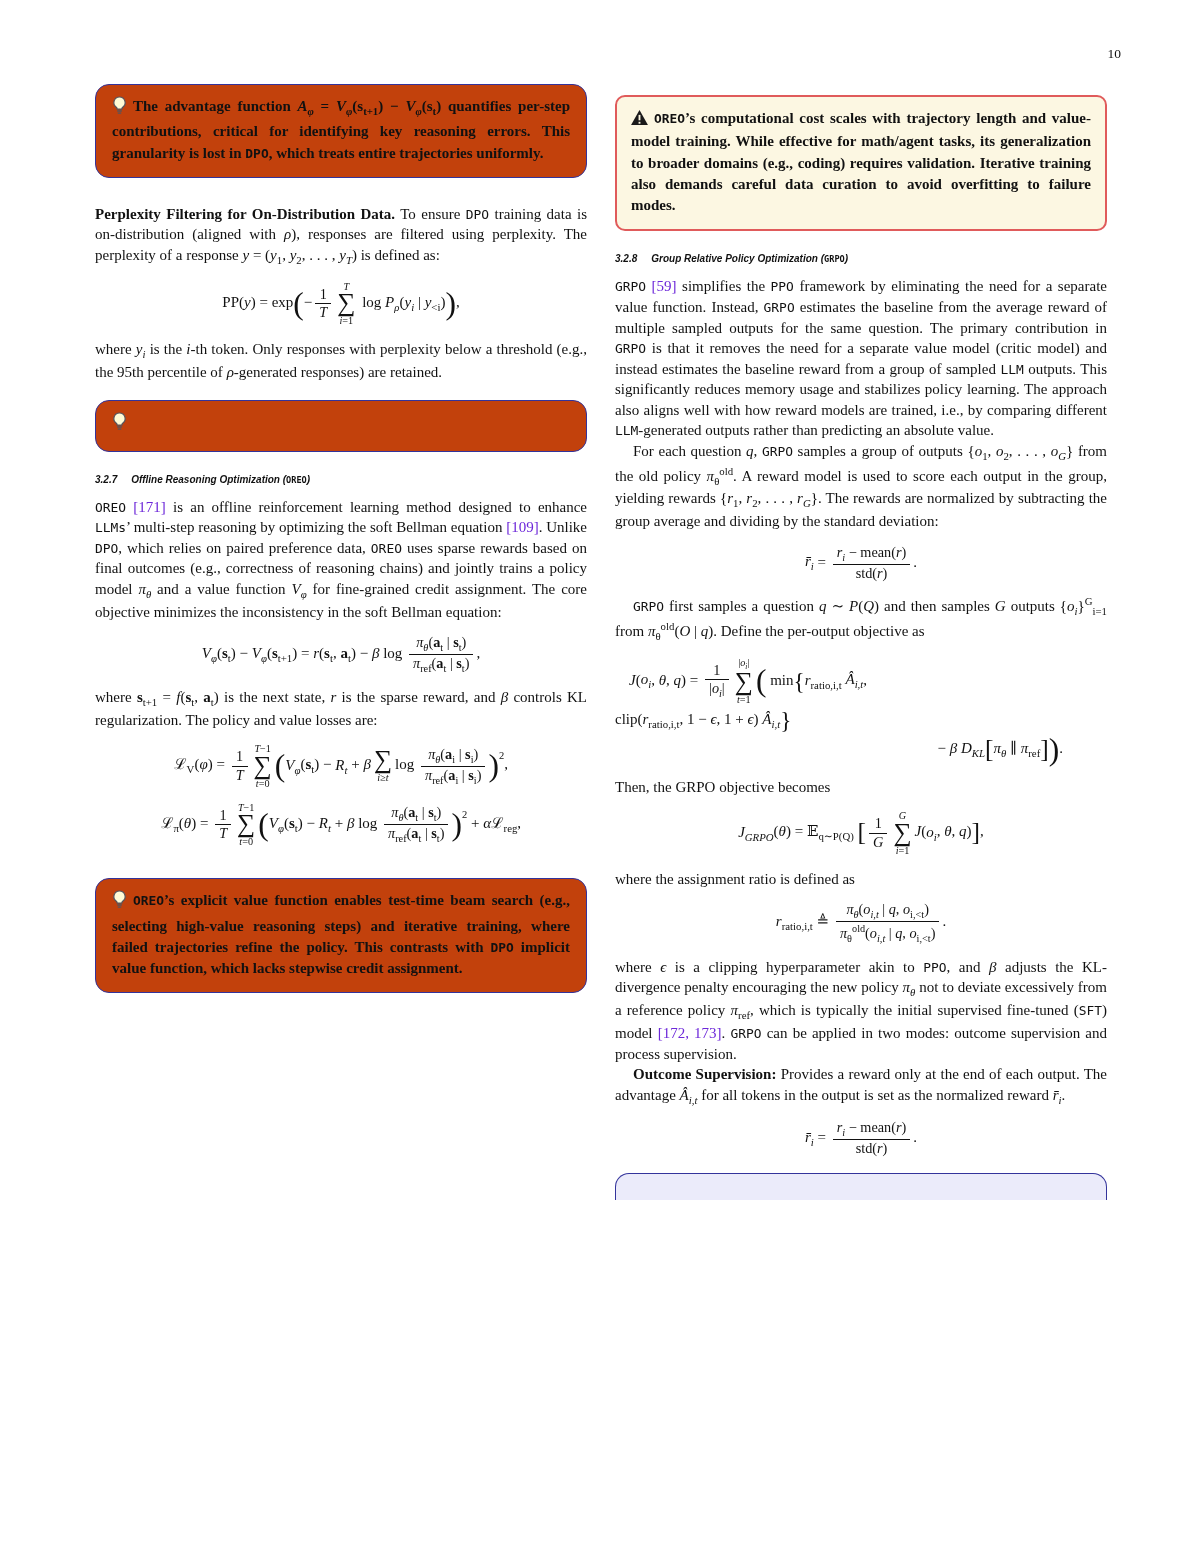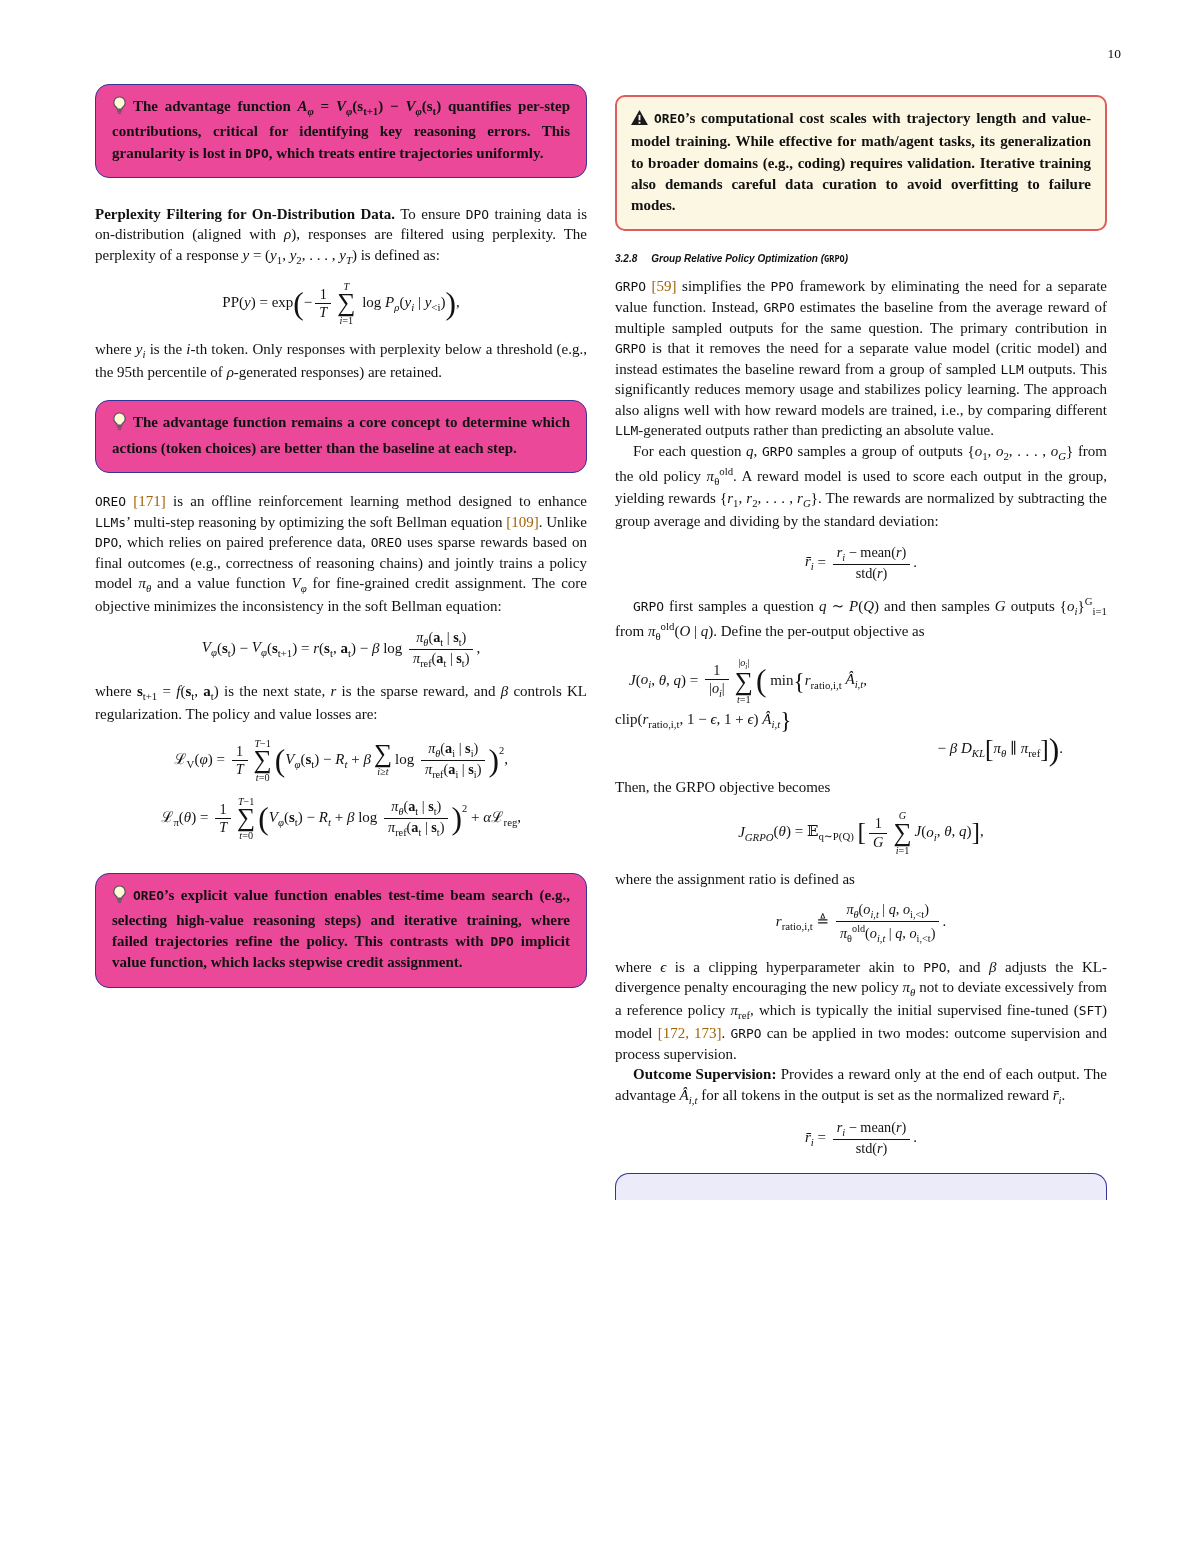--- a/index.html
+++ b/index.html
@@ -11,21 +11,21 @@
   .page{position:relative;width:1200px;height:1200px;overflow:hidden;padding-left:21px;}
   .pagenum{position:absolute;top:46px;right:100px;font-size:13.5px;}
   .columns{position:absolute;top:80px;left:95px;width:1012px;display:flex;gap:28px;}
   .col{width:492px;}
   p.bp{margin:0;text-align:justify;line-height:1.37;}
   p.indent{text-indent:18px;}
   .gap-s{height:8px;} .gap-m{height:14px;}
 
   
   .callout{
-    border:1.8px solid #33339b;background:#ec4899;border-radius:14px;
+    border:1.8px solid #33339b;background:#c2410c;border-radius:14px;
     padding:11px 16px 13px 16px;font-weight:bold;line-height:1.42;
     margin:4px 0 18px 0;text-align:justify;
   }
   .callout .bulb{display:inline-block;vertical-align:-4px;margin-right:6px;}
   .warning{
     border:2px solid #e05b5b;background:#fcf7e2;border-radius:10px;
     padding:11px 14px 13px 14px;font-weight:bold;line-height:1.42;
     margin:15px 0 16px 0;text-align:justify;
   }
   .warning .warn{display:inline-block;vertical-align:-2px;margin-right:6px;}
@@ -37,21 +37,21 @@
   
   h3.subsub{
     font-family:"Liberation Sans","DejaVu Sans",sans-serif;
     font-style:italic;font-weight:bold;font-size:10px;
     margin:22px 0 12px 0;
   }
   h3.subsub .secnum{margin-right:14px;}
 
   
   code{font-family:"DejaVu Sans Mono","Liberation Mono",monospace;font-size:0.86em;font-style:normal;}
-  .cite{color:#a16207;}
+  .cite{color:#6d28d9;}
 
   
   .formula{text-align:center;margin:13px 0 13px 0;line-height:1.3;}
   .frac{display:inline-block;vertical-align:middle;text-align:center;line-height:1.08;margin:0 3px;font-size:0.95em;}
   .frac .num{display:block;border-bottom:1px solid #111;padding:0 4px 1px 4px;}
   .frac .den{display:block;padding:1px 4px 0 4px;}
   .sum{display:inline-flex;flex-direction:column;align-items:center;vertical-align:middle;line-height:1;margin:0 3px;font-size:0.68em;}
   .sum .sig{font-size:2.5em;line-height:0.9;}
   .sum .top,.sum .bot{line-height:1.1;}
   .lp,.rp{font-size:2.1em;vertical-align:middle;line-height:0.75;font-weight:normal;}
@@ -97,23 +97,26 @@
 
       <p class="bp">where <i>y<sub>i</sub></i> is the <i>i</i>-th token. Only responses with perplexity below a threshold (e.g., the 95th percentile of <i>ρ</i>-generated responses) are retained.</p>
 
       <div class="gap-m"></div>
 
       <div class="callout">
         <span class="bulb"><svg width="15" height="19" viewBox="0 0 15 19">
               <path d="M7.5 1a5.6 5.6 0 0 0-3.2 10.2c.6.5.9 1.2.9 1.9h4.6c0-.7.3-1.4.9-1.9A5.6 5.6 0 0 0 7.5 1z" fill="#fffbd6" stroke="#55555e" stroke-width="1.2"></path>
               <rect x="5" y="14.2" width="5" height="1.5" rx="0.75" fill="#55555e"></rect>
               <rect x="5.6" y="16.4" width="3.8" height="1.4" rx="0.7" fill="#55555e"></rect>
-            </svg></span><span>The advantage function remains a core concept to determine which actions (token choices) are better than the baseline at each step.</span>
-      </div>
-
+            </svg></span>
+      </div>
+
+      <h3 class="subsub">
+        <span class="secnum">3.2.7</span><span>Offline Reasoning Optimization (<code>OREO</code>)</span>
+      </h3>
 
       <p class="bp"><code>OREO</code> <span class="cite">[171]</span> is an offline reinforcement learning method designed to enhance <code>LLMs</code>’ multi-step reasoning by optimizing the soft Bellman equation <span class="cite">[109]</span>. Unlike <code>DPO</code>, which relies on paired preference data, <code>OREO</code> uses sparse rewards based on final outcomes (e.g., correctness of reasoning chains) and jointly trains a policy model <i>π<sub>θ</sub></i> and a value function <i>V<sub>φ</sub></i> for fine-grained credit assignment. The core objective minimizes the inconsistency in the soft Bellman equation:</p>
 
       <div class="formula"><i>V<sub>φ</sub></i>(<b>s</b><sub>t</sub>) − <i>V<sub>φ</sub></i>(<b>s</b><sub>t+1</sub>) = <i>r</i>(<b>s</b><sub>t</sub>, <b>a</b><sub>t</sub>) − <i>β</i> log <span class="frac"><span class="num"><i>π<sub>θ</sub></i>(<b>a</b><sub>t</sub> | <b>s</b><sub>t</sub>)</span><span class="den"><i>π</i><sub>ref</sub>(<b>a</b><sub>t</sub> | <b>s</b><sub>t</sub>)</span></span>,</div>
 
       <p class="bp">where <b>s</b><sub>t+1</sub> = <i>f</i>(<b>s</b><sub>t</sub>, <b>a</b><sub>t</sub>) is the next state, <i>r</i> is the sparse reward, and <i>β</i> controls KL regularization. The policy and value losses are:</p>
 
       <div class="formula">ℒ<sub>V</sub>(<i>φ</i>) = <span class="frac"><span class="num">1</span><span class="den"><i>T</i></span></span><span class="sum">
             <span class="top"><i>T</i>−1</span>
             <span class="sig">∑</span>

